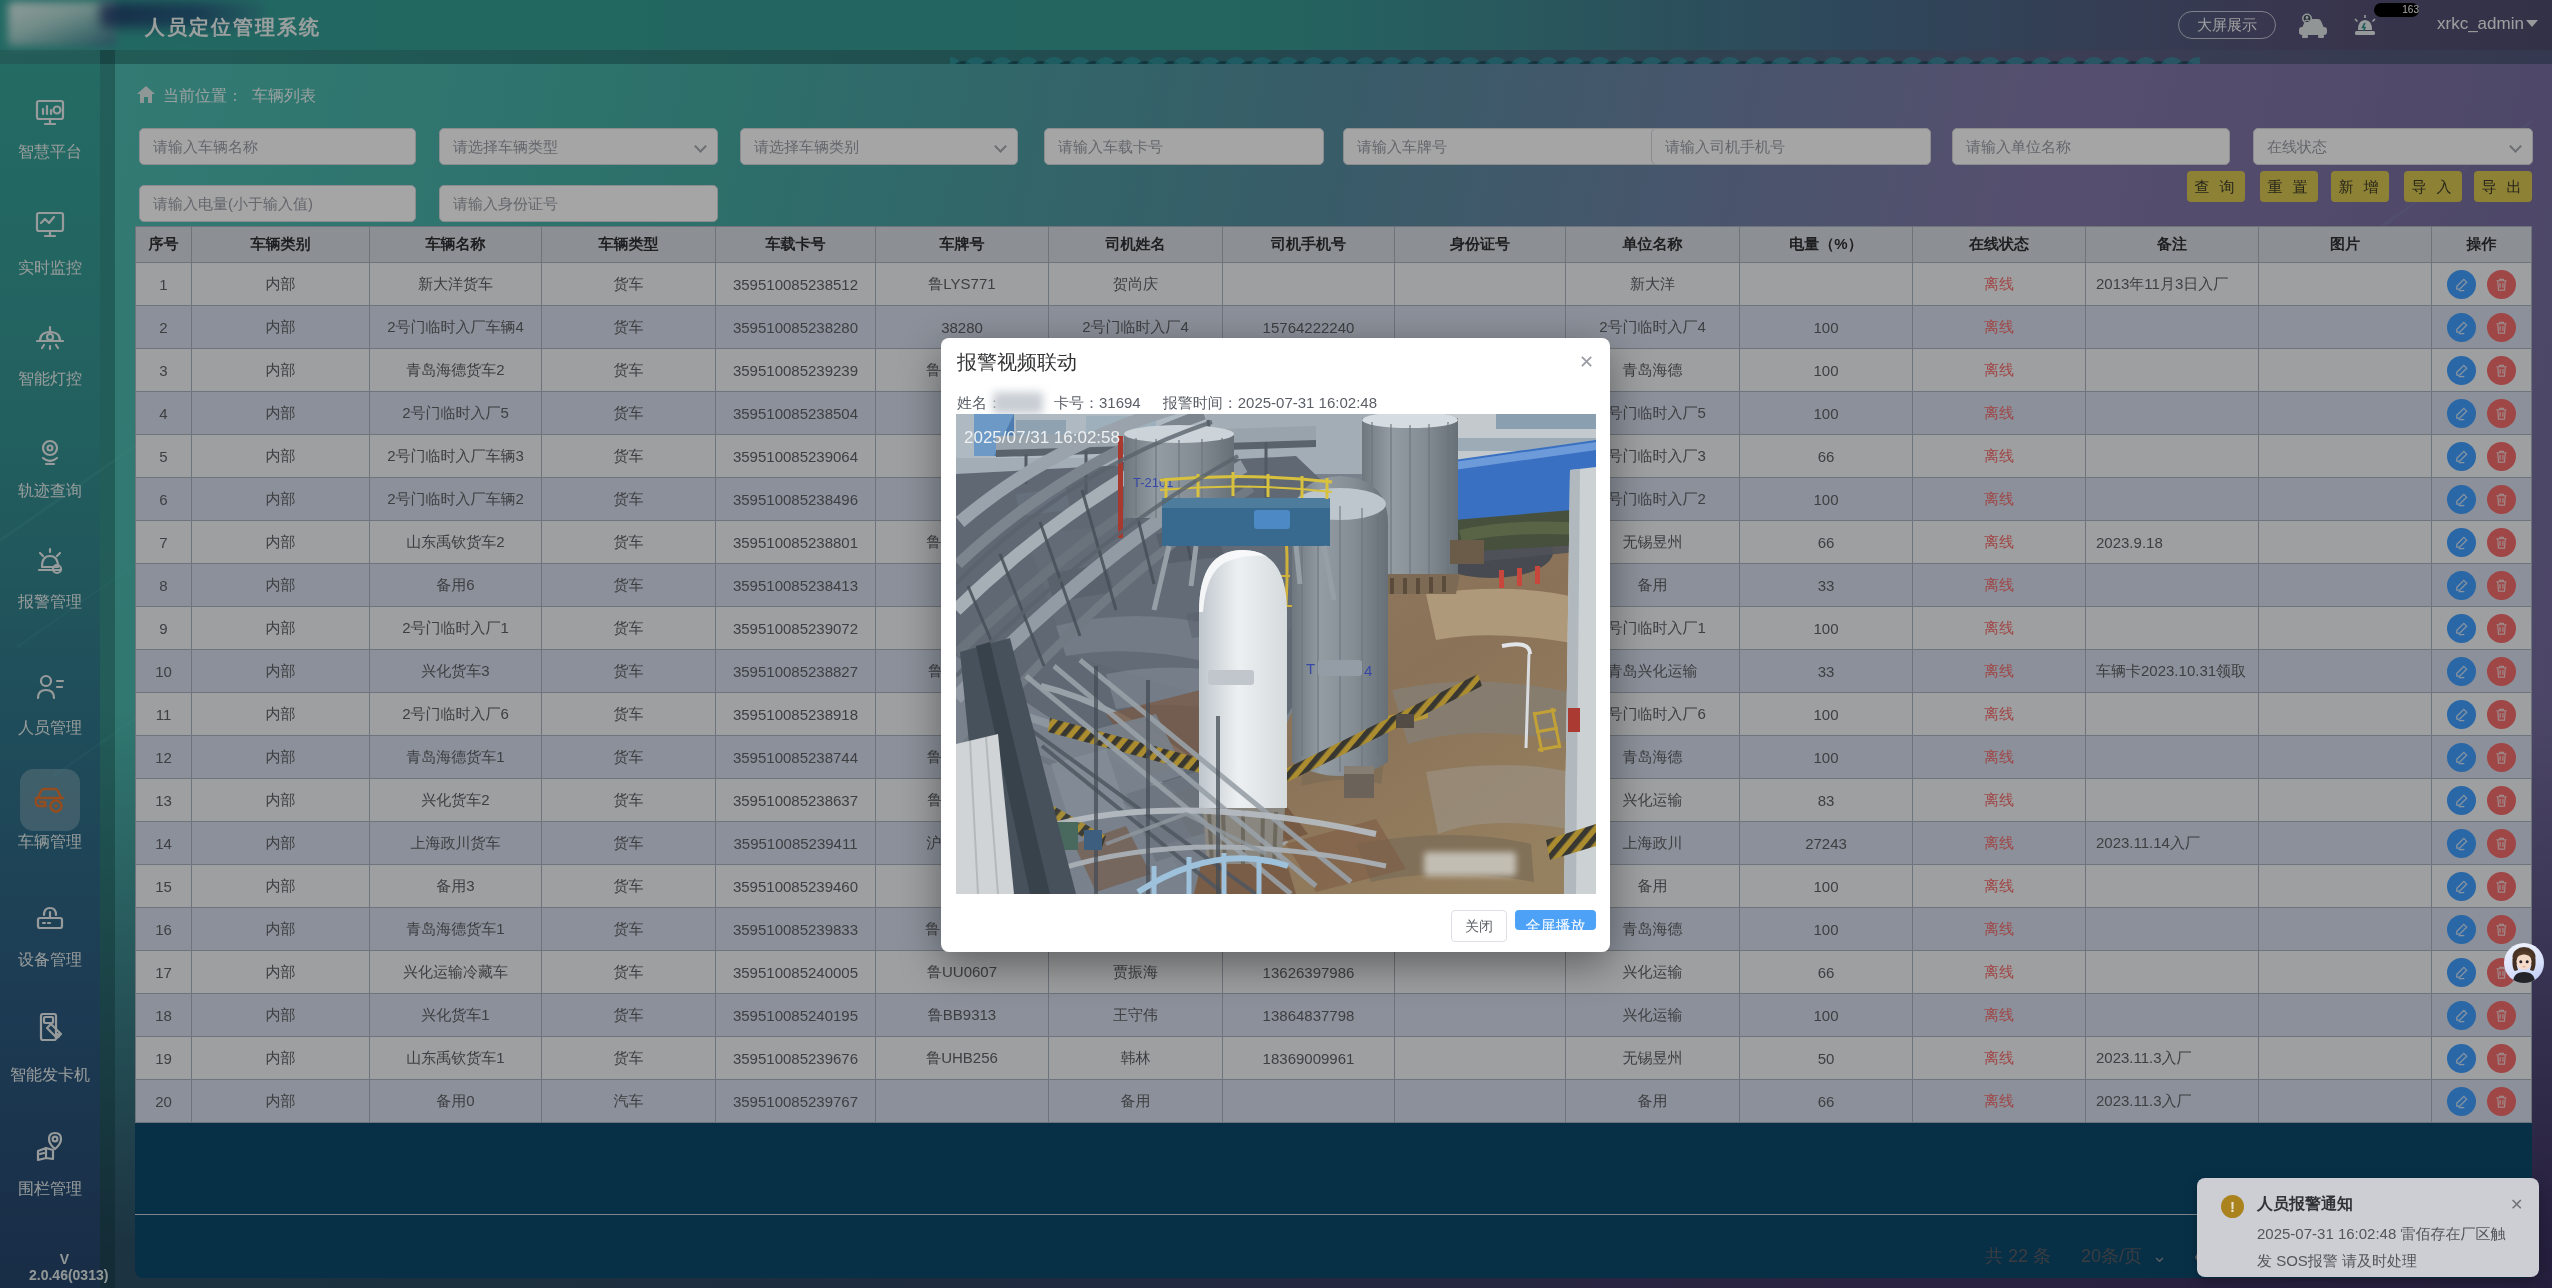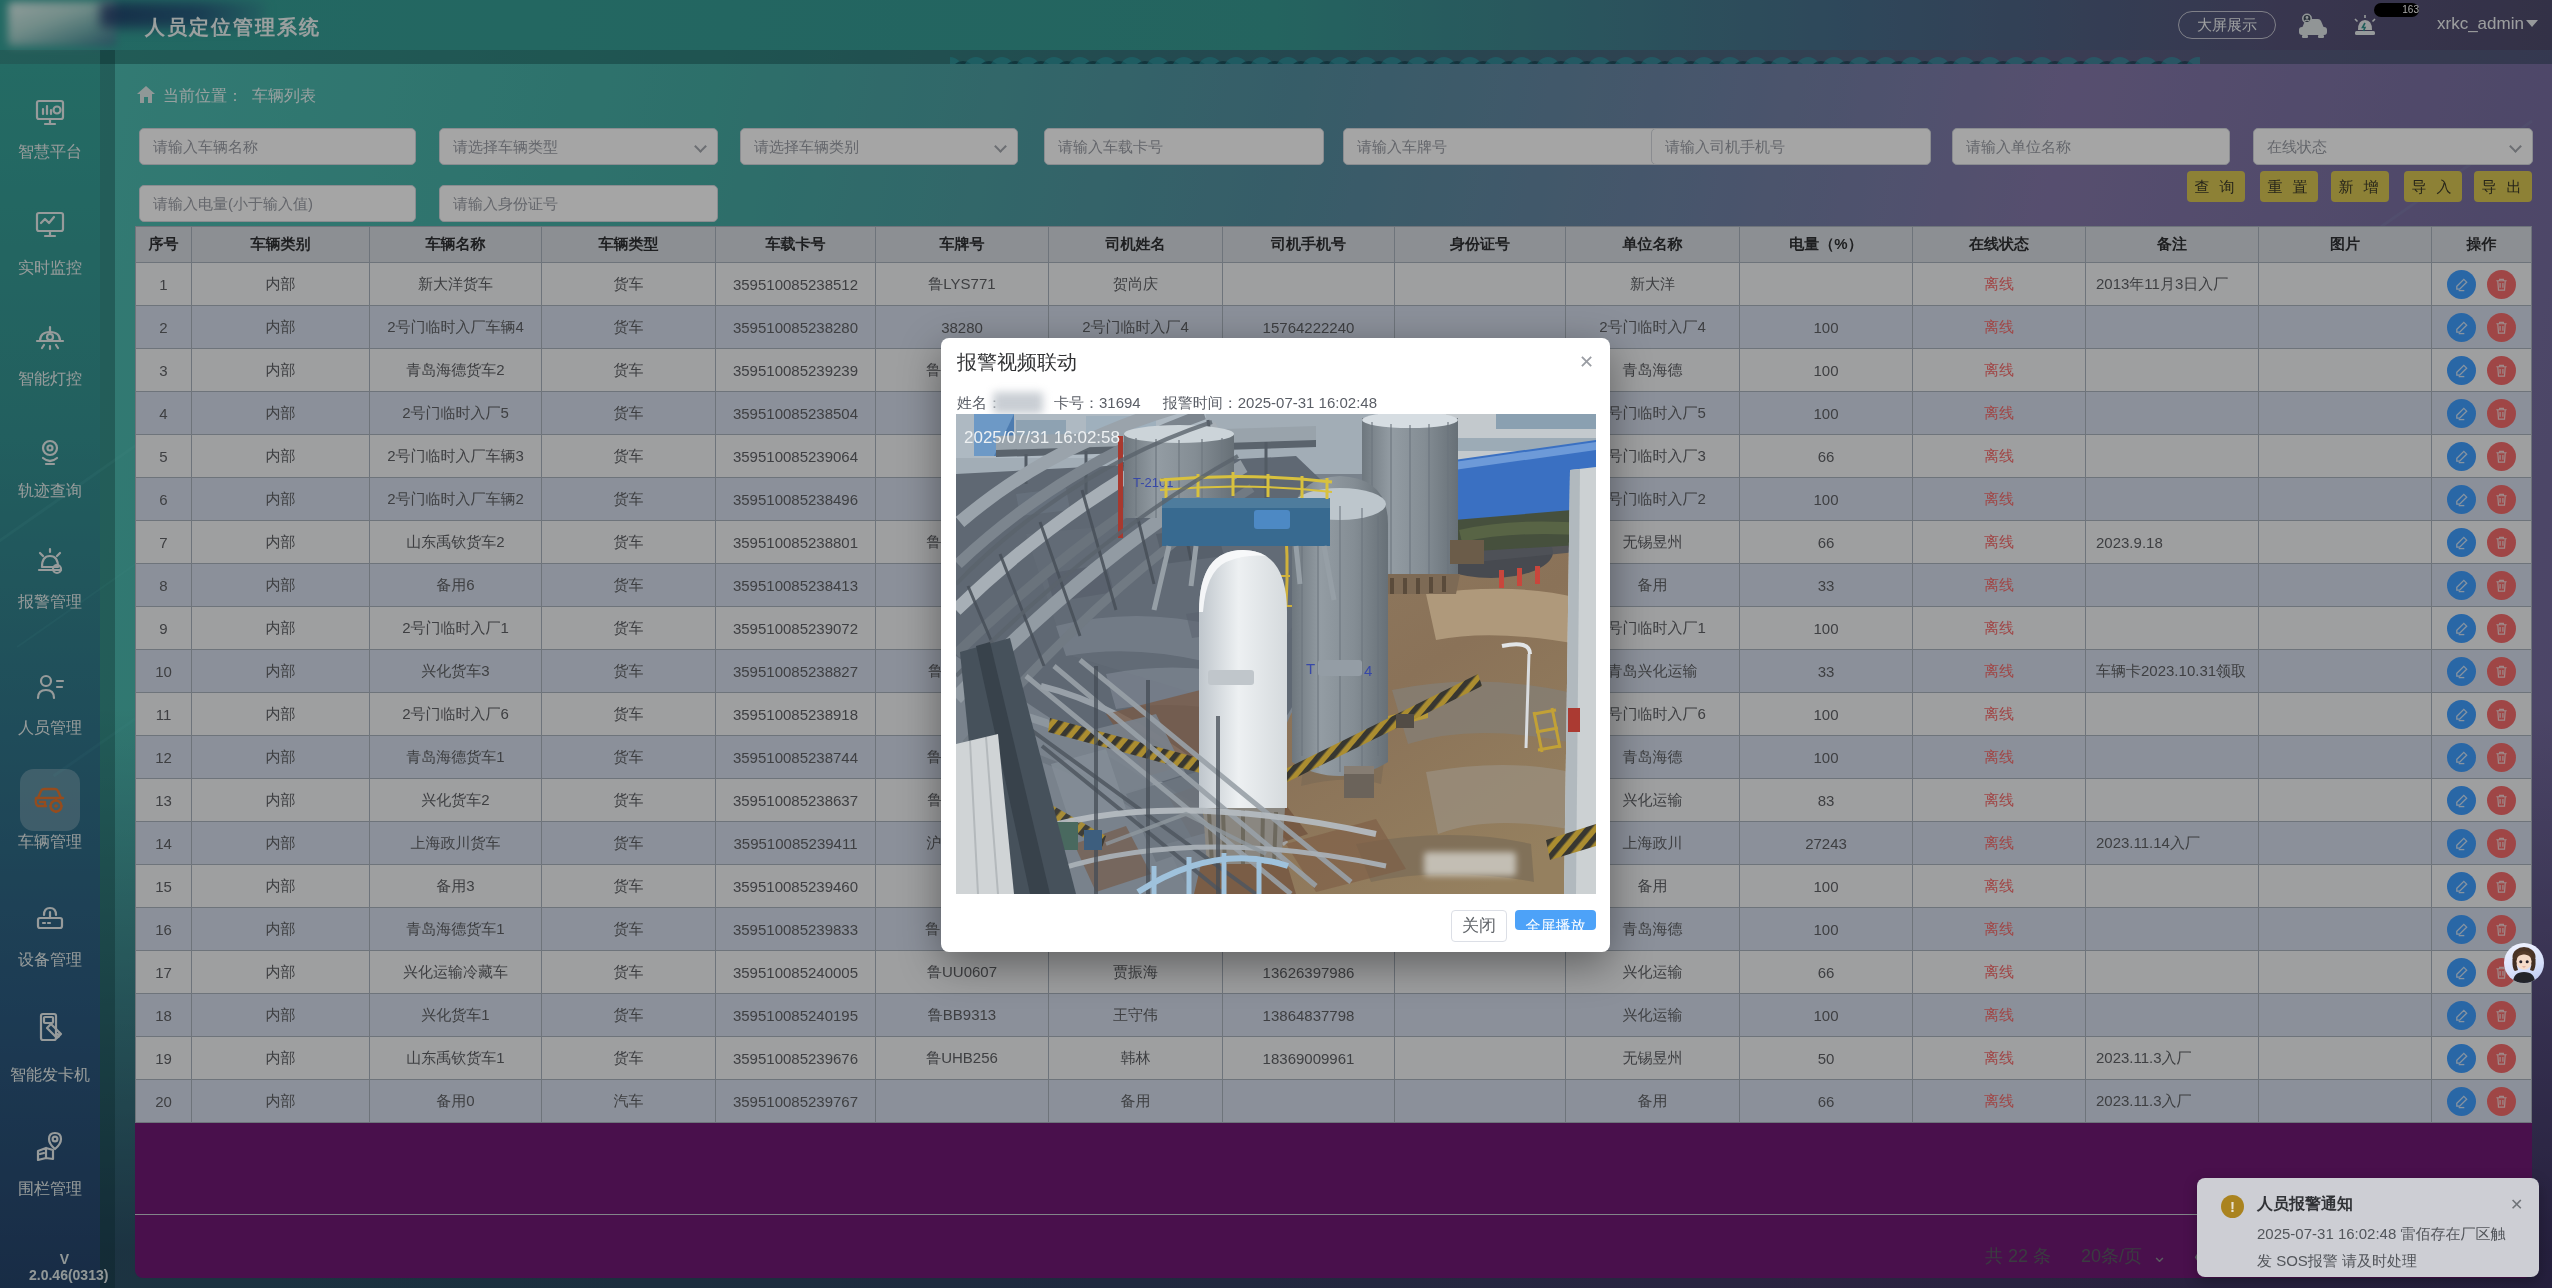--- a/index.html
+++ b/index.html
@@ -22,42 +22,42 @@
 .mi svg{display:block;margin:0 auto;}
 #acttile{position:absolute;left:20px;width:60px;height:62px;background:rgba(255,255,255,.24);border-radius:14px;}
 #ver{left:0px;top:1244px;width:100px;text-align:center;font-size:14px;font-weight:bold;color:#dfe9e8;}
 
 #bc-ic{left:136px;top:85px;}
 #bc{left:163px;top:86px;font-size:16px;color:rgba(255,255,255,.88);}
 .inp{position:absolute;height:37px;background:#fdfdfd;border:1px solid #d4d8de;border-radius:5px;font-size:15px;color:#9b9ea6;line-height:35px;padding-left:13px;}
 .chv{position:absolute;right:12px;top:13px;width:9px;height:9px;border-right:2px solid #a6aab0;border-bottom:2px solid #a6aab0;transform:rotate(45deg);}
 .ybtn{position:absolute;top:171px;width:58px;height:31px;background:#d9c654;border-radius:4px;font-size:15px;color:#3c3a28;text-align:center;line-height:31px;letter-spacing:3px;}
 
-#card{left:135px;top:226px;width:2397px;height:1052px;background:#701a75;border-radius:8px;}
+#card{left:135px;top:226px;width:2397px;height:1052px;background:#0c4a6e;border-radius:8px;}
 table{border-collapse:collapse;table-layout:fixed;width:2397px;font-size:15px;color:#606266;}
 th{background:#d8dce2;color:#2f3133;font-weight:bold;height:36px;border:1px solid #aab2be;}
 td{height:43px;border:1px solid #aab2be;text-align:center;overflow:hidden;white-space:nowrap;}
 tr.even td{background:#d6deed;}
 tr.odd td{background:#f3f4f6;}
 td.rmk{text-align:left;padding-left:10px;}
 .off{color:#f56c6c;}
 .opbtn{display:inline-block;width:29px;height:29px;border-radius:50%;vertical-align:middle;}
 .ed{background:#409eff;margin-right:11px;}
 .de{background:#f56c6c;}
 #pgline{left:135px;top:1214px;width:2397px;height:1px;background:#c8ccd3;}
 #pg{left:1985px;top:1244px;font-size:18px;color:#5a5d63;}
 
 #mask{left:0;top:0;width:2552px;height:1288px;background:rgba(0,0,0,0.35);z-index:10;}
 #modal{left:941px;top:338px;width:669px;height:614px;background:#fff;border-radius:8px;z-index:20;box-shadow:0 12px 40px rgba(0,0,0,.4);}
 #mttl{left:16px;top:11px;font-size:20px;color:#303133;position:absolute;}
 #mx{position:absolute;left:638px;top:13px;font-size:18px;color:#9a9da3;}
 #meta{position:absolute;left:16px;top:56px;font-size:15px;color:#5a5e66;}
 #nameblur{position:absolute;left:52px;top:54px;width:50px;height:22px;background:#c9ced4;filter:blur(4px);border-radius:3px;}
 #shot{position:absolute;left:15px;top:76px;width:640px;height:480px;overflow:hidden;background:#98a0a6;}
-#mclose{position:absolute;left:510px;top:572px;width:56px;height:32px;border:1px solid #dcdfe6;border-radius:4px;text-align:center;line-height:30px;font-size:17px;color:#5f6368;}
+#mclose{position:absolute;left:510px;top:572px;width:56px;height:32px;border:1px solid #dcdfe6;border-radius:4px;text-align:center;line-height:30px;font-size:14px;color:#5f6368;}
 #mfull{position:absolute;left:574px;top:572px;width:81px;height:20px;background:#4da2f8;border-radius:4px;text-align:center;line-height:32px;font-size:15px;color:#fff;}
 #toast{left:2197px;top:1178px;width:342px;height:99px;background:#cdced4;border-radius:8px;z-index:15;box-shadow:0 4px 14px rgba(0,0,0,0.25);}
 #ticon{position:absolute;left:24px;top:17px;width:23px;height:23px;border-radius:50%;background:#aa831f;color:#e9e2d2;font-size:15px;font-weight:bold;text-align:center;line-height:23px;}
 #tttl{position:absolute;left:60px;top:16px;font-size:16px;font-weight:bold;color:#303236;}
 #tbody{position:absolute;left:60px;top:42px;width:252px;font-size:15px;color:#53565b;line-height:27px;}
 #tx{position:absolute;left:313px;top:17px;font-size:16px;color:#707479;}
 #ava{left:2504px;top:943px;width:40px;height:40px;border-radius:50%;z-index:15;overflow:hidden;background:linear-gradient(160deg,#f2f5ff 0%,#d7e0fb 60%,#b9c6ef 100%);}
 </style></head><body>
 
 <div id="hdr" class="abs"></div>

